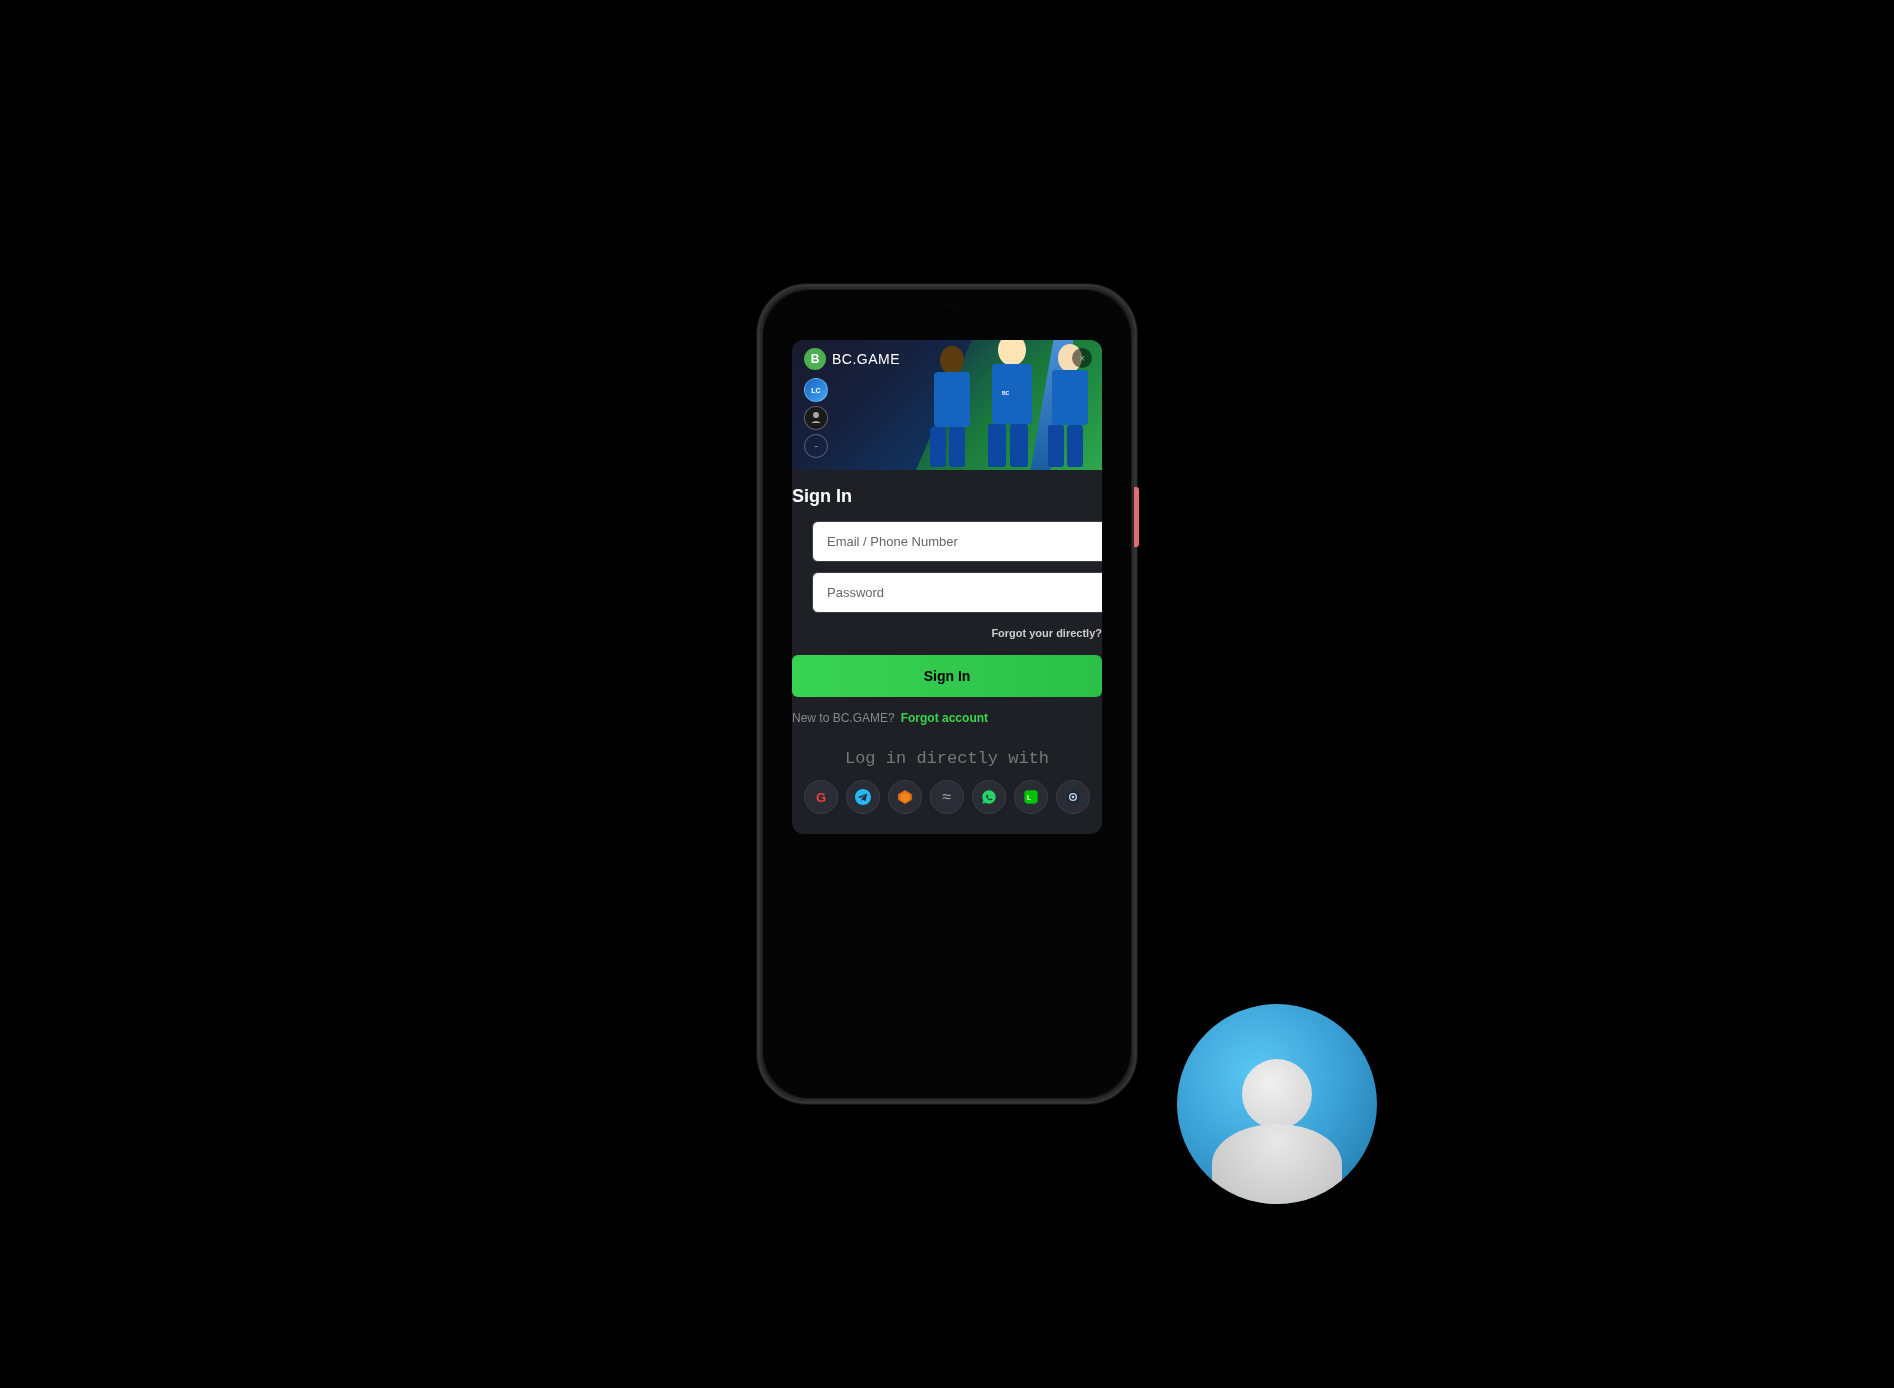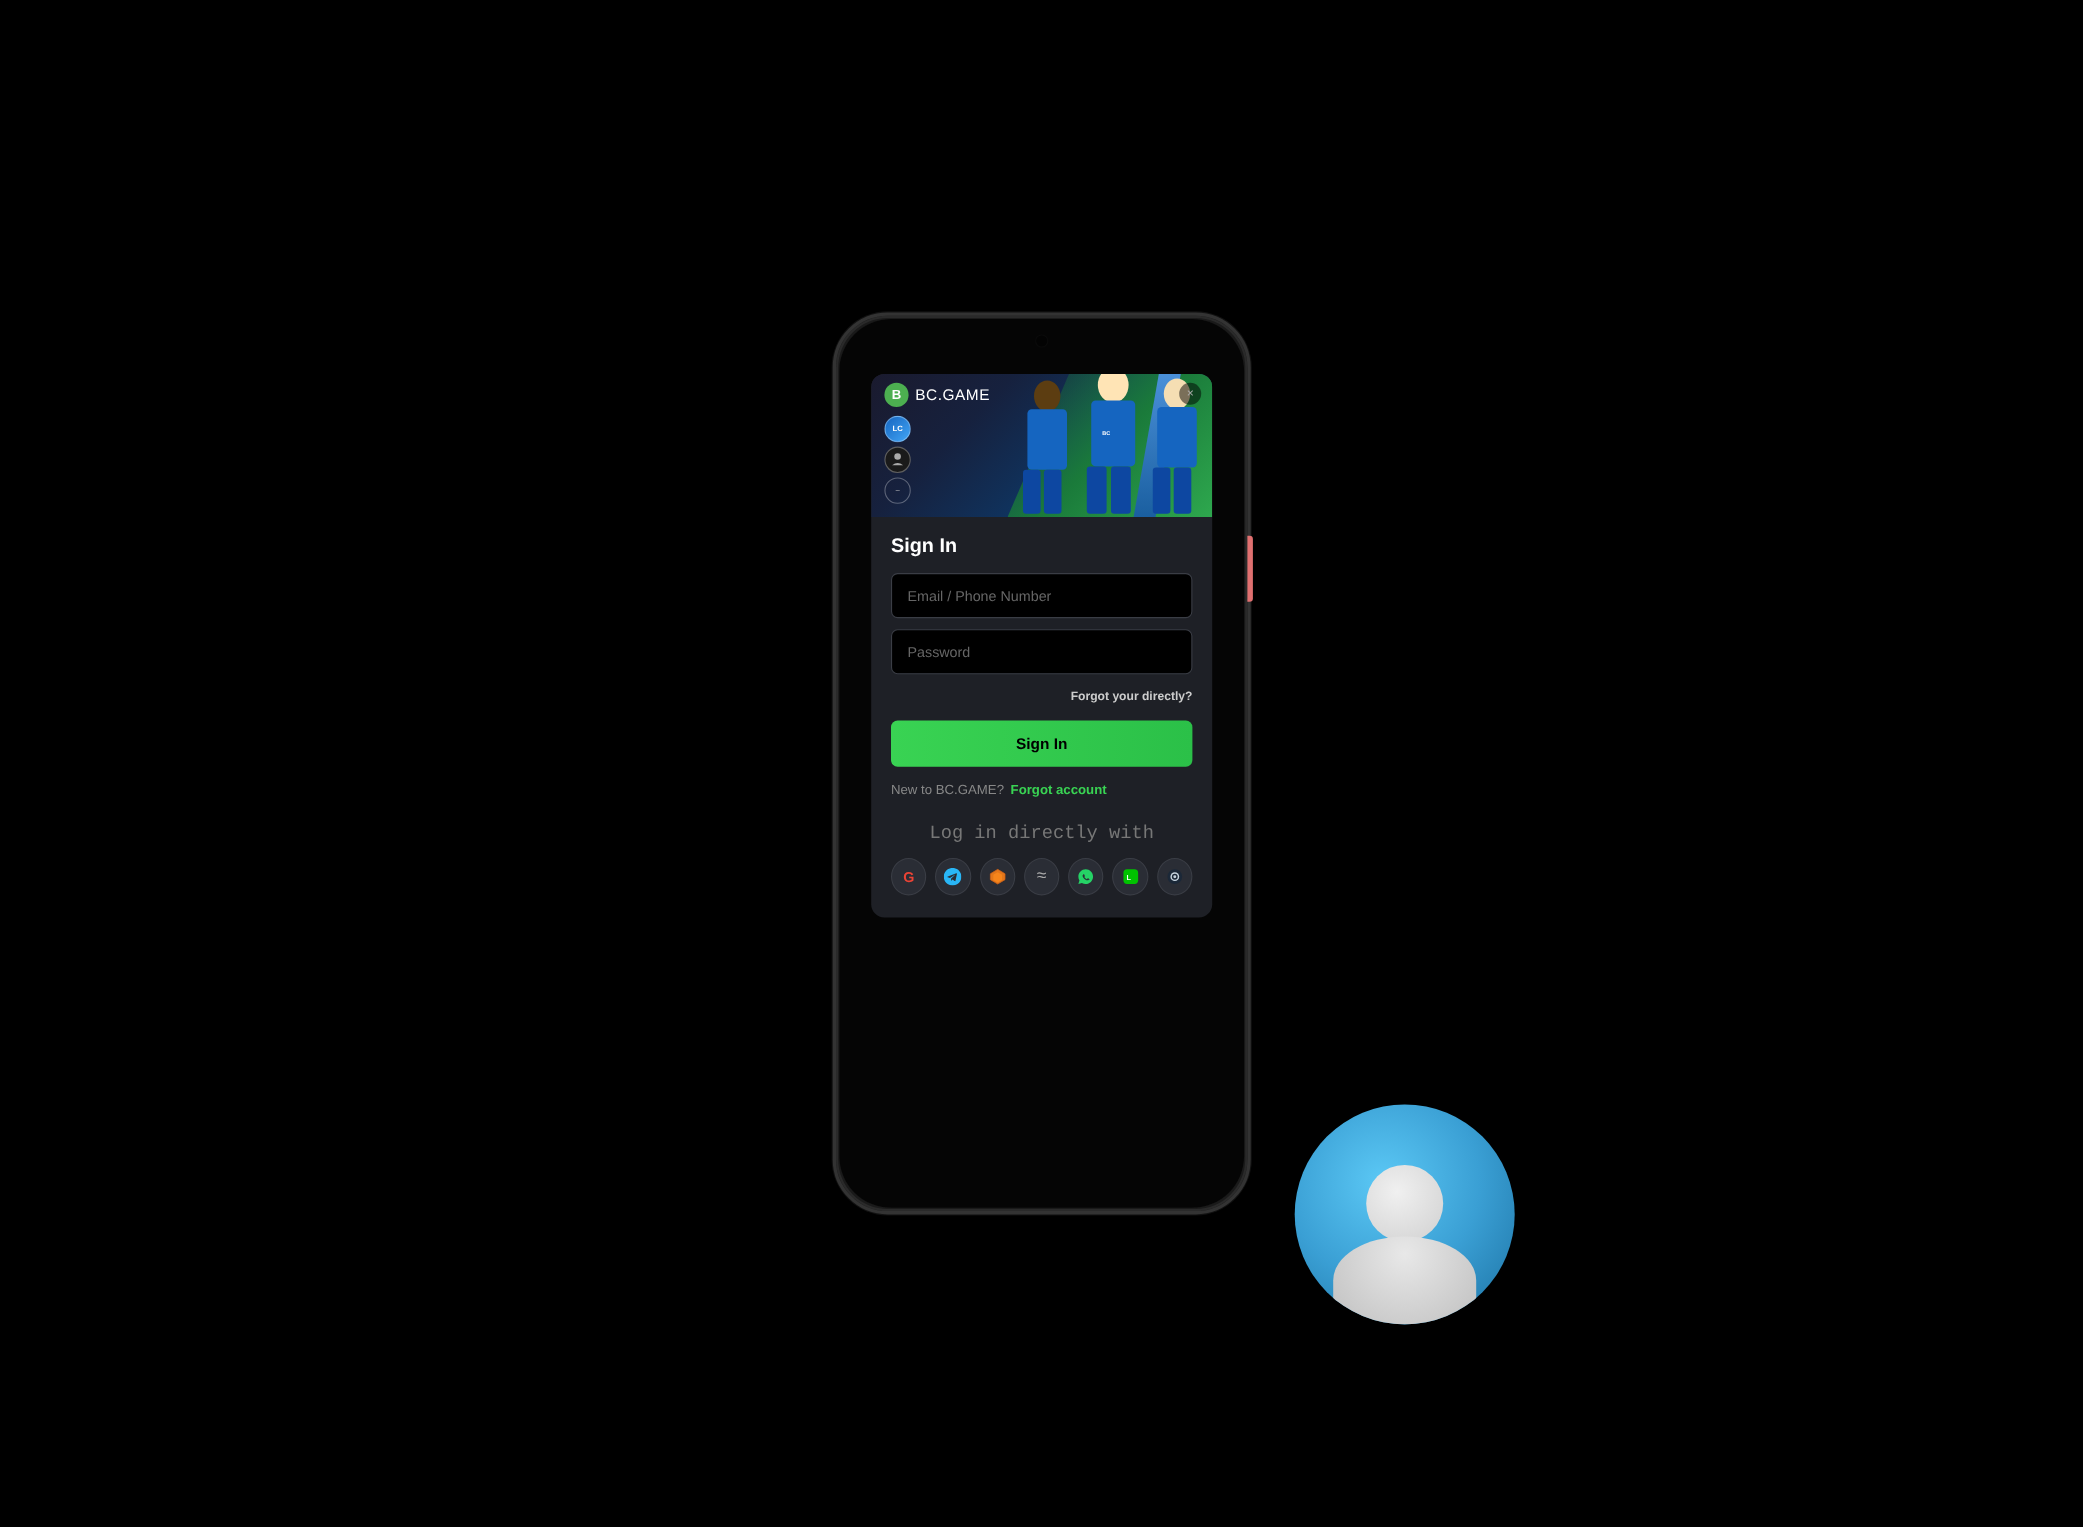--- a/index.html
+++ b/index.html
@@ -227,40 +227,41 @@
       align-items: center;
       justify-content: center;
       cursor: pointer;
       color: #aaa;
       font-size: 11px;
       z-index: 5;
     }
 
     
     .modal-body {
-      padding: 16px 18px 20px;
+      padding: 16px 0 20px;
     }
 
     .sign-in-title {
       color: #ffffff;
       font-size: 18px;
       font-weight: 700;
       margin-bottom: 14px;
     }
 
     .input-field {
       width: 100%;
-      background: #000000;
+      background: #ffffff;
       border: 1px solid #3a3d45;
       border-radius: 6px;
       padding: 12px 14px;
       color: #888;
       font-size: 13px;
       margin-bottom: 10px;
       outline: none;
+      margin-left: 20px;
     }
 
     .input-field::placeholder {
       color: #666;
     }
 
     .forgot-password {
       text-align: right;
       margin-bottom: 14px;
     }

